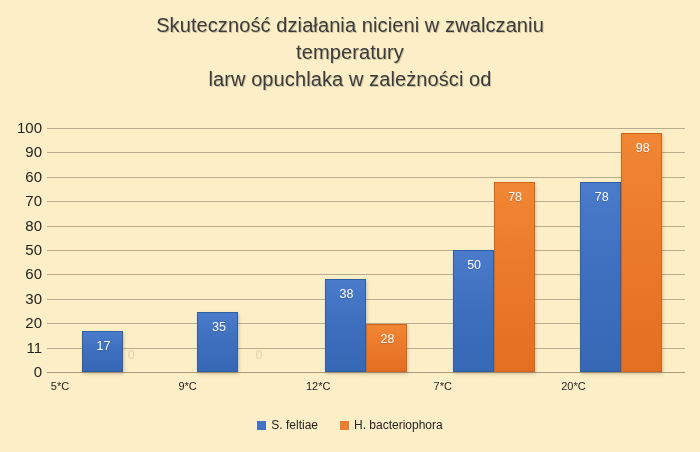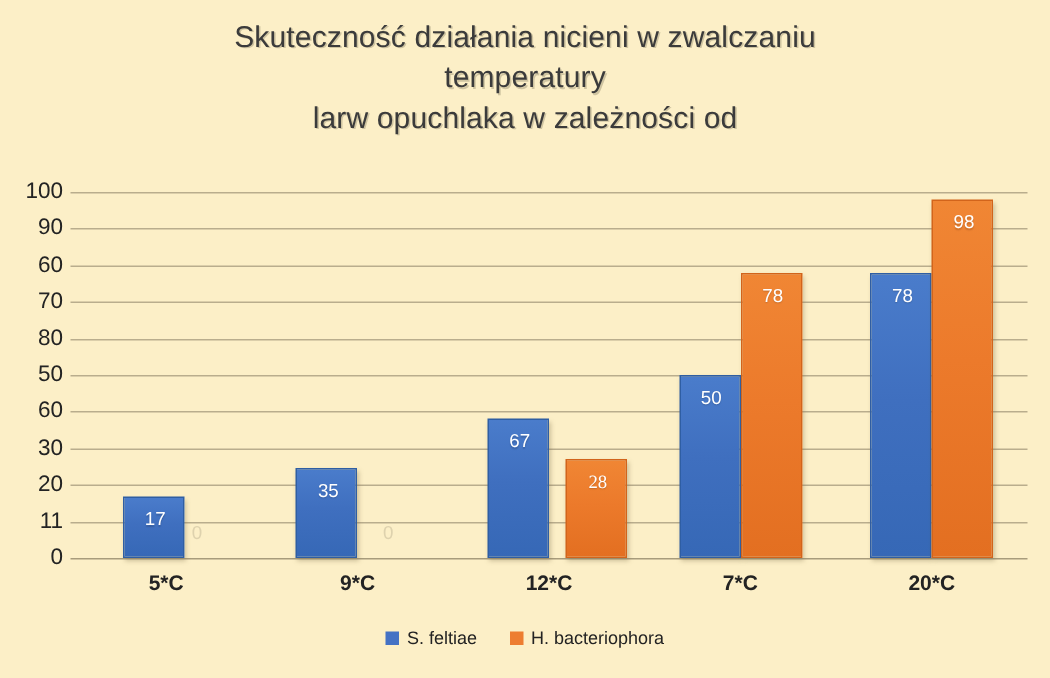--- a/index.html
+++ b/index.html
@@ -108,24 +108,23 @@
     width: 41px;
     text-align: center;
     font-size: 12.5px;
     color: #ded2ae;
   }
 
   .xtick-label {
     position: absolute;
     top: 380px;
     width: 120px;
-    text-align: center;
-    font-size: 14px;
+    text-align: left;
+    font-size: 11px;
     color: #232323;
-    font-weight: bold;
   }
 
   
   #legend {
     position: absolute;
     left: 0;
     top: 418px;
     width: 700px;
     text-align: center;
     font-size: 0;
@@ -187,23 +186,23 @@
       <div class="gridline axis-zero" style="top: 244px;"></div>
       <div class="bar series-0" style="left: 35px; height: 41.48px; margin-top: 18px;">
         <div class="bar-label">17</div>
       </div>
       <div class="zero-label" style="left: 63.8px; top: 220px;">0</div>
       <div class="bar series-0" style="left: 150.4px; height: 60px;">
         <div class="bar-label">35</div>
       </div>
       <div class="zero-label" style="left: 191.4px; top: 220px;">0</div>
       <div class="bar series-0" style="left: 278px; height: 92.72px;">
-        <div class="bar-label">67</div>
-      </div>
-      <div class="bar series-1" style="left: 330px; height: 66px; font-family: Liberation Serif, serif;">
+        <div class="bar-label">38</div>
+      </div>
+      <div class="bar series-1" style="left: 319px; height: 48px;">
         <div class="bar-label">28</div>
       </div>
       <div class="bar series-0" style="left: 405.6px; height: 122px;">
         <div class="bar-label">50</div>
       </div>
       <div class="bar series-1" style="left: 446.6px; height: 190.32px;">
         <div class="bar-label">78</div>
       </div>
       <div class="bar series-0" style="left: 533.2px; height: 190.32px;">
         <div class="bar-label">78</div>

